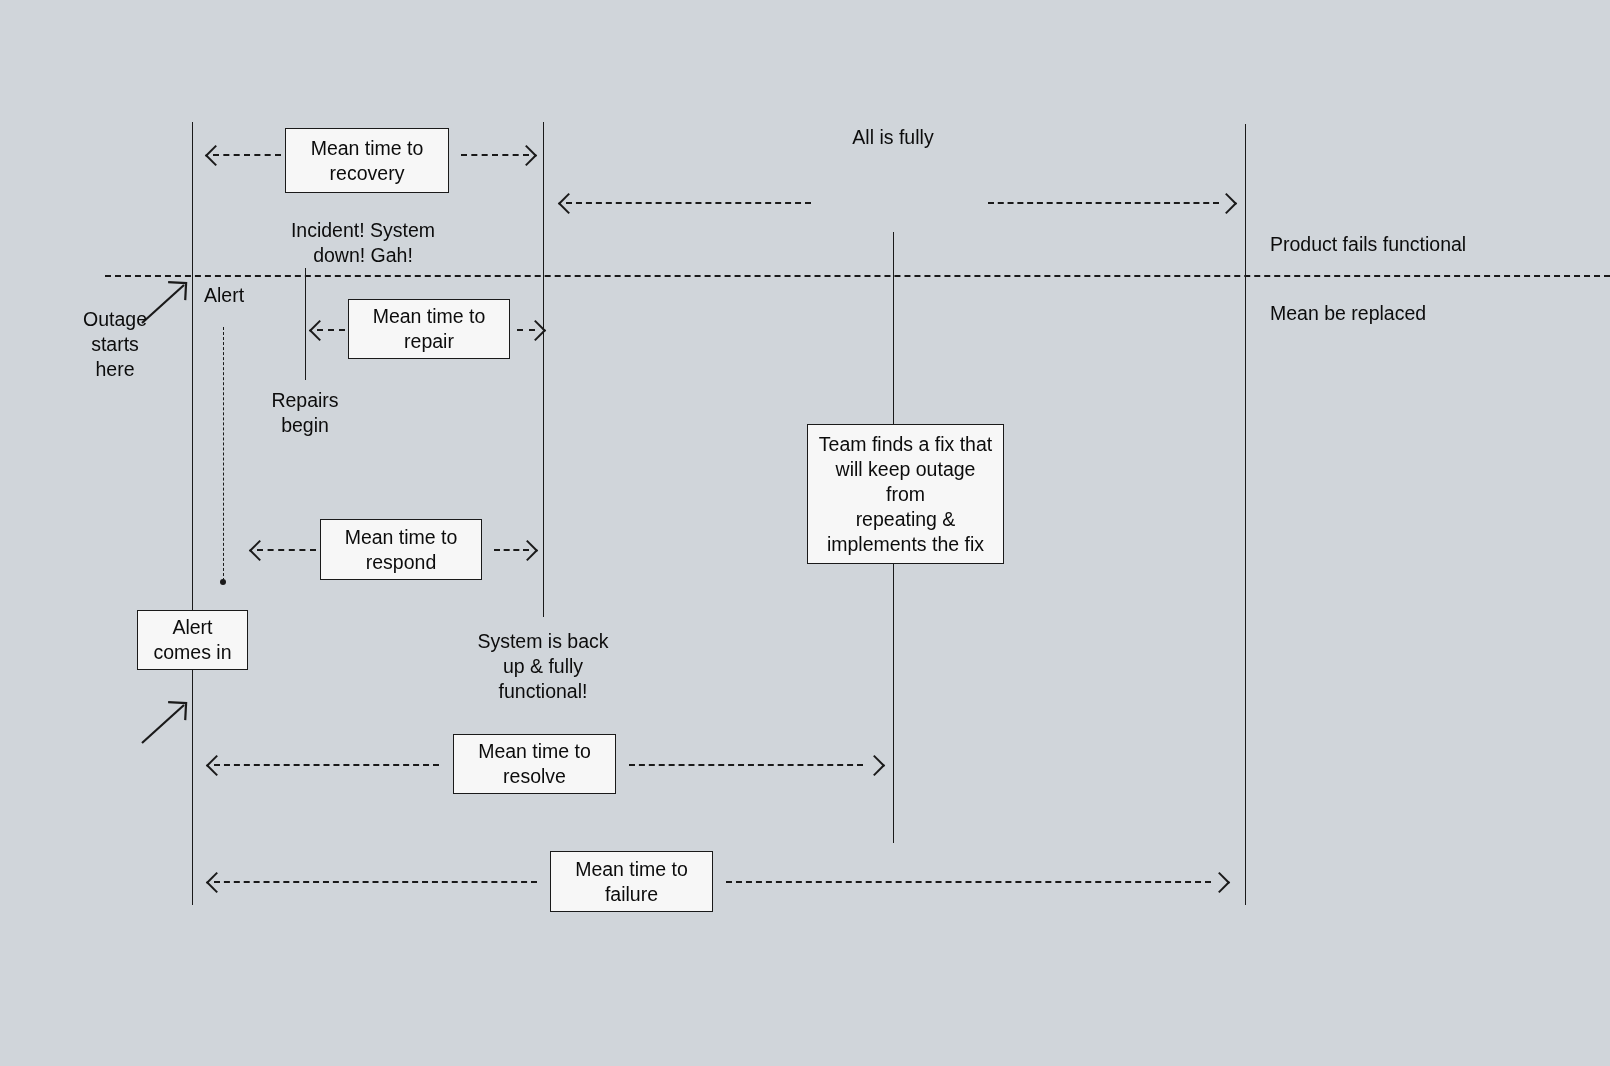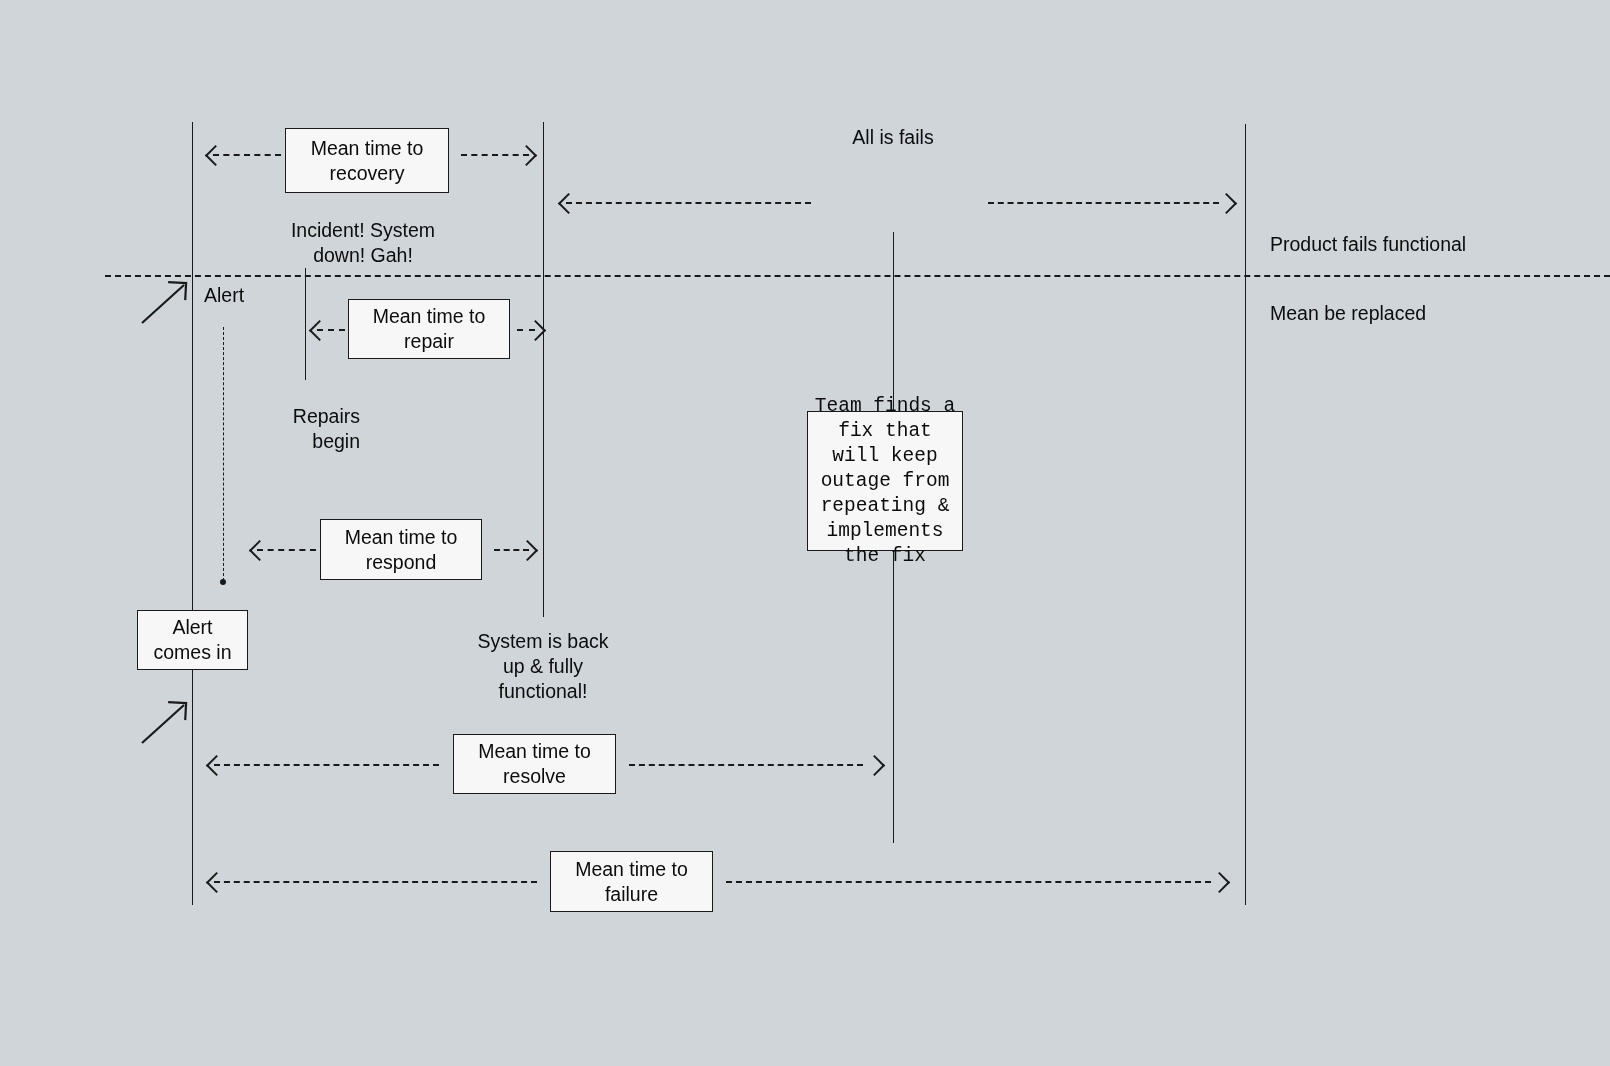--- a/index.html
+++ b/index.html
@@ -116,48 +116,51 @@
   <div class="arrowhead ah-left" style="left:208px; top:154px;"></div>
   <div class="arrow-seg" style="left:213px; top:154px; width:68px;"></div>
   <div class="box" style="left:285px; top:128px; width:164px; height:65px; white-space:pre-line;">Mean time to
 recovery</div>
   <div class="arrow-seg" style="left:461px; top:154px; width:68px;"></div>
   <div class="arrowhead ah-right" style="left:532px; top:154px;"></div>
 
   <div class="label" style="left:263px; top:218px; width:200px;">Incident! System
 down! Gah!</div>
 
-  <div class="label" style="left:793px; top:125px; width:200px;">All is fails</div>
+  <div class="label" style="left:793px; top:125px; width:200px;">All is fully</div>
 
   <div class="arrowhead ah-left" style="left:561px; top:202px;"></div>
   <div class="arrow-seg" style="left:566px; top:202px; width:245px;"></div>
   <div class="arrow-seg" style="left:988px; top:202px; width:231px;"></div>
   <div class="arrowhead ah-right" style="left:1232px; top:202px;"></div>
 
   <div class="label left-align" style="left:1270px; top:232px;">Product fails functional</div>
   <div class="label left-align" style="left:1270px; top:301px;">Mean be replaced</div>
 
   <div class="label left-align" style="left:204px; top:283px;">Alert</div>
 
   <svg class="diag-arrow" style="left:140px; top:280px;" width="50" height="45" viewBox="0 0 50 45">
     <line x1="2" y1="43" x2="44" y2="5" stroke="#1a1a1a" stroke-width="2.2"></line>
     <polyline points="28,3 46,3 46,20" fill="none" stroke="#1a1a1a" stroke-width="2.2" transform="rotate(3 44 5)"></polyline>
   </svg>
+  <div class="label" style="left:60px; top:307px; width:110px;">Outage
+starts
+here</div>
 
   <div class="arrowhead ah-left" style="left:312px; top:329px;"></div>
   <div class="arrow-seg" style="left:317px; top:329px; width:28px;"></div>
   <div class="box" style="left:348px; top:299px; width:162px; height:60px; white-space:pre-line;">Mean time to
 repair</div>
   <div class="arrow-seg" style="left:517px; top:329px; width:18px;"></div>
   <div class="arrowhead ah-right" style="left:541px; top:329px;"></div>
 
-  <div class="label" style="left:250px; top:404px; width:110px;text-align:right;">Repairs
+  <div class="label" style="left:250px; top:388px; width:110px;">Repairs
 begin</div>
 
-  <div class="box" style="left:807px; top:411px; width:156px; height:140px; white-space:pre-line;font-family:Liberation Mono, monospace;">Team finds a fix that
+  <div class="box" style="left:807px; top:424px; width:197px; height:140px; white-space:pre-line;">Team finds a fix that
 will keep outage from
 repeating &amp;
 implements the fix</div>
 
   <div class="arrowhead ah-left" style="left:252px; top:549px;"></div>
   <div class="arrow-seg" style="left:257px; top:549px; width:59px;"></div>
   <div class="box" style="left:320px; top:519px; width:162px; height:61px; white-space:pre-line;">Mean time to
 respond</div>
   <div class="arrow-seg" style="left:494px; top:549px; width:35px;"></div>
   <div class="arrowhead ah-right" style="left:533px; top:549px;"></div>

